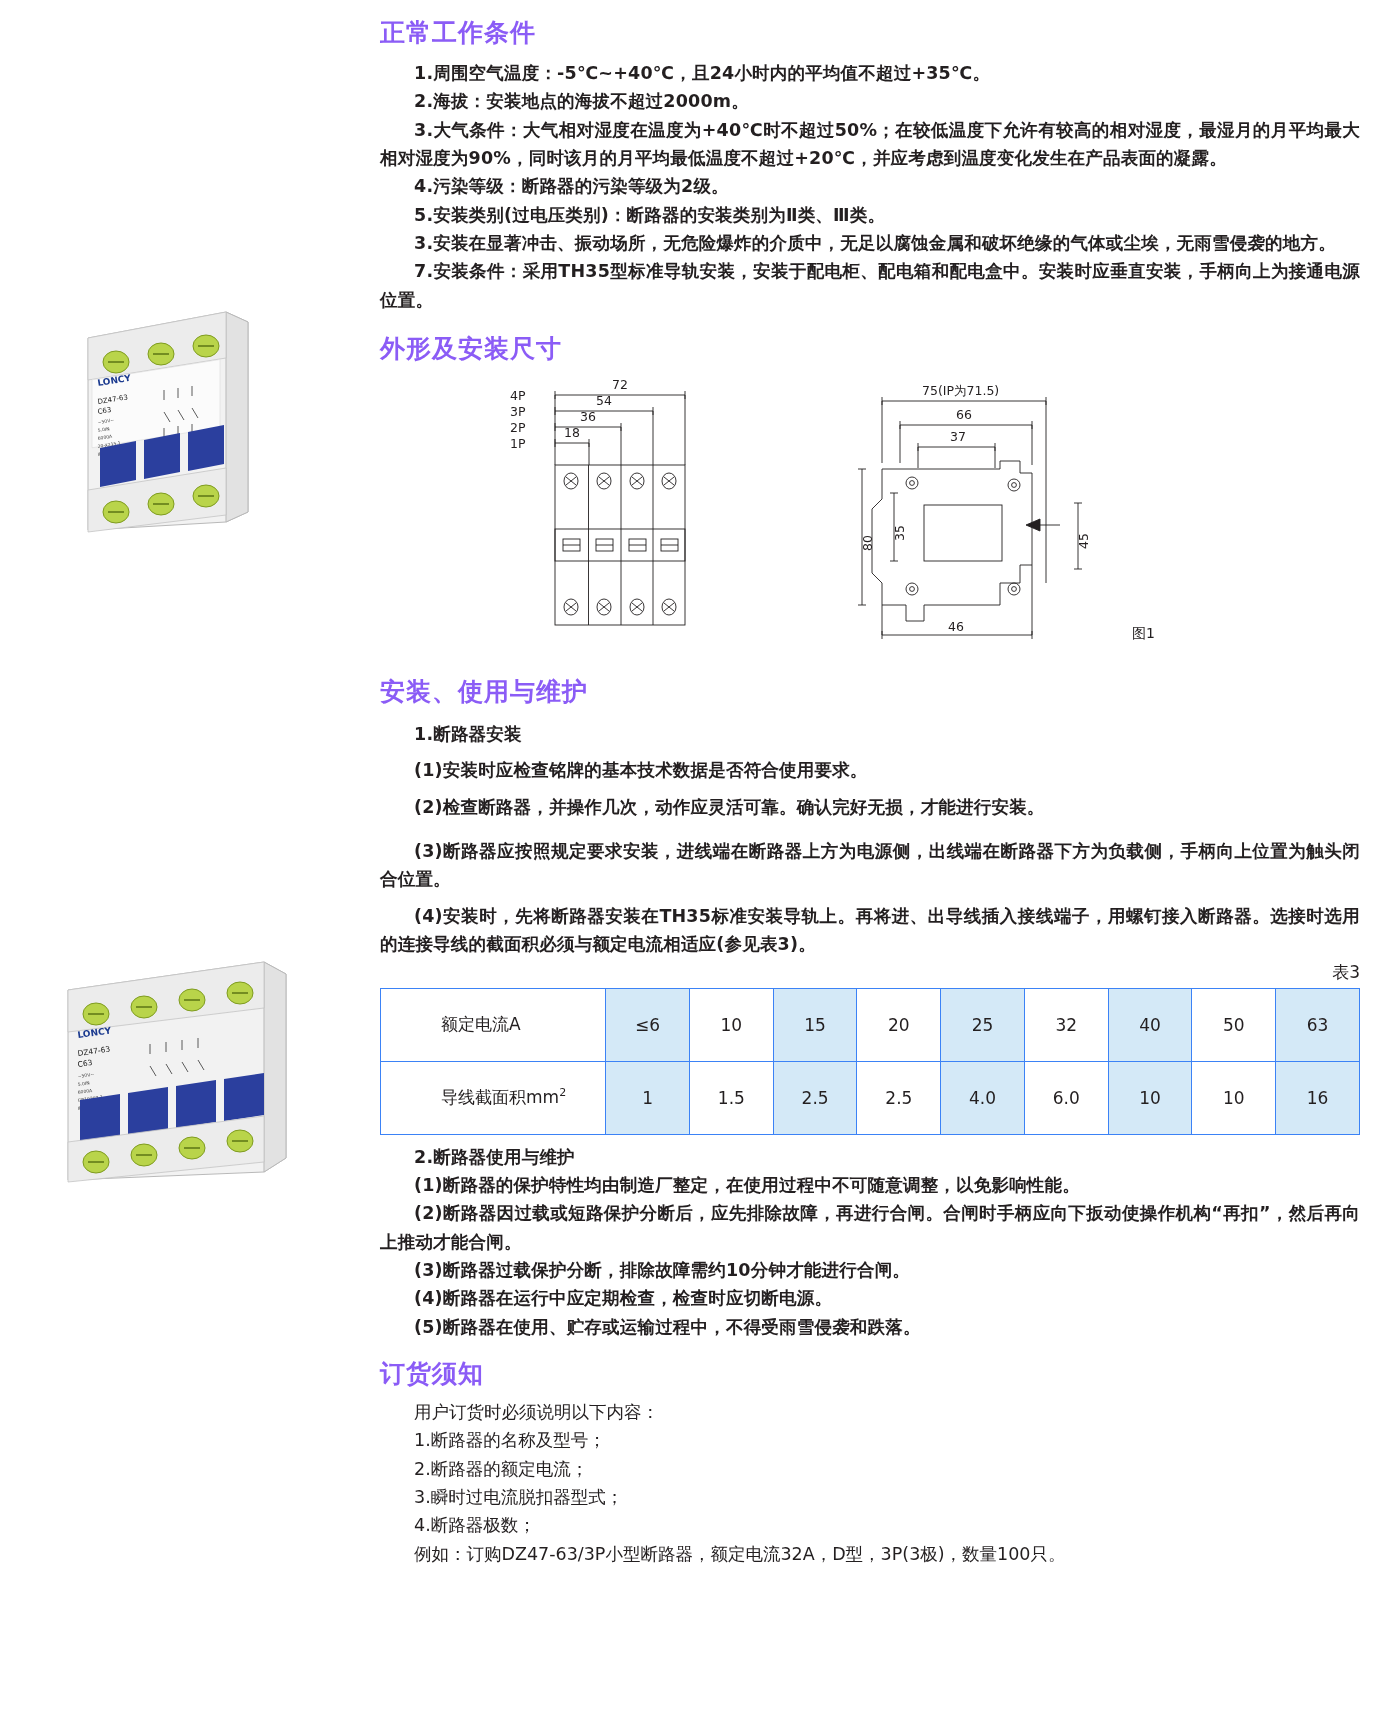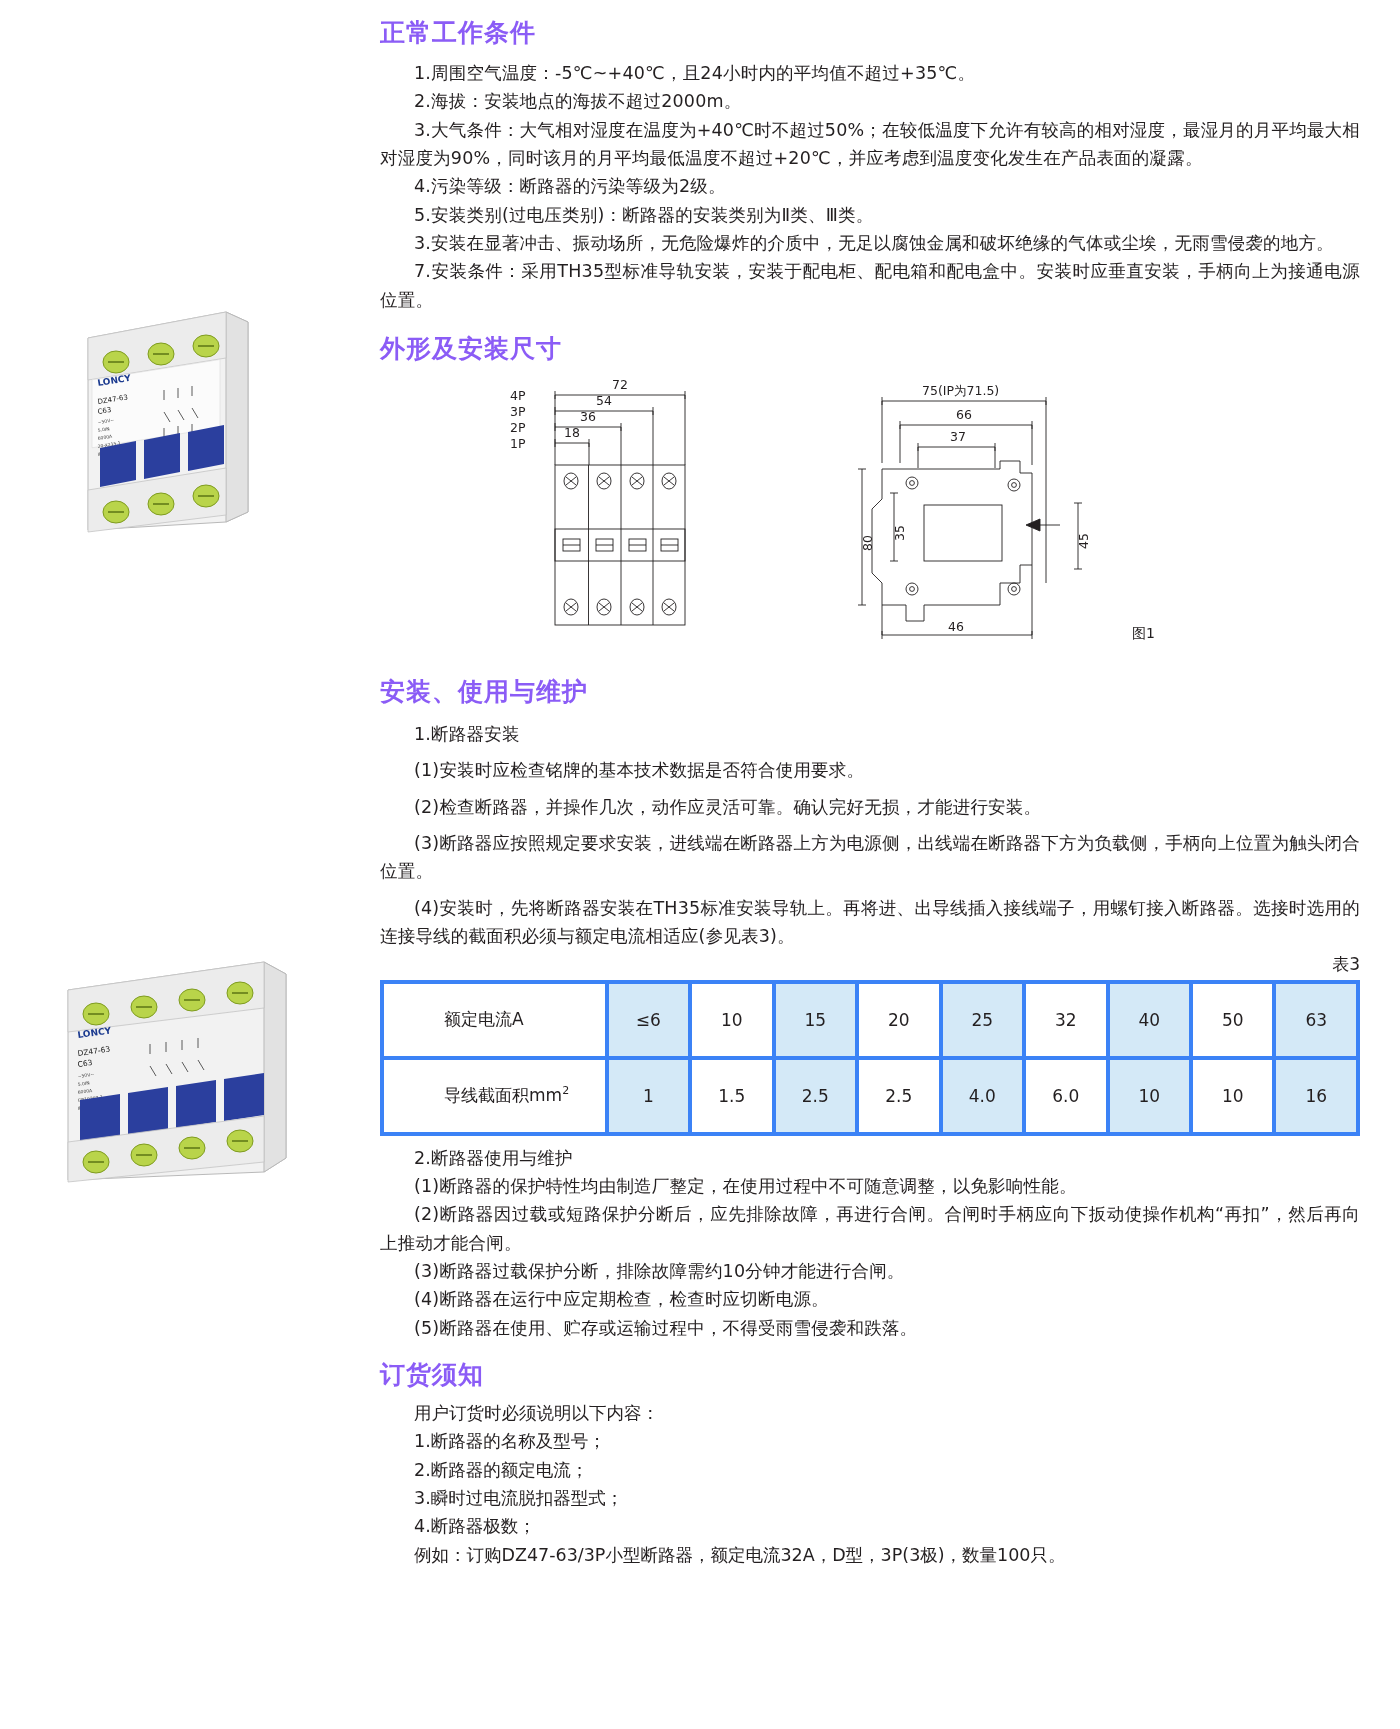--- a/index.html
+++ b/index.html
@@ -36,20 +36,21 @@
   }
   .para {
     font-size: 17.5px;
     line-height: 1.62;
     margin: 0;
     text-align: justify;
     letter-spacing: 0.2px;
   }
   .indent {
     text-indent: 34px;
+    font-weight: bold;
   }
 
   
   .photo {
     position: absolute;
   }
 
   
   .dimbox {
     position: relative;
@@ -78,21 +79,21 @@
   .table-caption {
     font-size: 17px;
     text-align: right;
   }
   table.t3 {
     border-collapse: collapse;
     width: 100%;
     table-layout: fixed;
   }
   table.t3 td {
-    border: 4px solid #3b82f6;
+    border: 1px solid #3b82f6;
     height: 42px;
     text-align: center;
     font-size: 17px;
     padding: 15px;
   }
   table.t3 td.head {
     text-align: left;
     padding-left: 60px;
     font-size: 17px;
   }
@@ -356,21 +357,21 @@
         <span class="dimlabel" style="left:282px; top:252px; font-size:14px;">图1</span>
       </div>
     </div>
 
     <h2 class="section" style="margin-top:20px;">安装、使用与维护</h2>
 
     <div style="margin-top:12px;">
       <p class="para indent">1.断路器安装</p>
       <p class="para indent" style="margin-top:8px;">(1)安装时应检查铭牌的基本技术数据是否符合使用要求。</p>
       <p class="para indent" style="margin-top:8px;">(2)检查断路器，并操作几次，动作应灵活可靠。确认完好无损，才能进行安装。</p>
-      <p class="para indent" style="margin-top:8px;">(3)断路器应按照规定要求安装，进线端在断路器上方为电源侧，出线端在断路器下方为负载侧，手柄向上位置为触头闭合位置。</p>
+      <p class="para indent" style="margin-top:16px;">(3)断路器应按照规定要求安装，进线端在断路器上方为电源侧，出线端在断路器下方为负载侧，手柄向上位置为触头闭合位置。</p>
       <p class="para indent" style="margin-top:8px;">(4)安装时，先将断路器安装在TH35标准安装导轨上。再将进、出导线插入接线端子，用螺钉接入断路器。选接时选用的连接导线的截面积必须与额定电流相适应(参见表3)。</p>
     </div>
 
     <div class="table-caption" style="margin-top:2px;">表3</div>
 
     <table class="t3" style="margin-top:4px;">
       <colgroup>
         <col style="width:23%">
           <col style="width:8.55%">
           <col style="width:8.55%">

